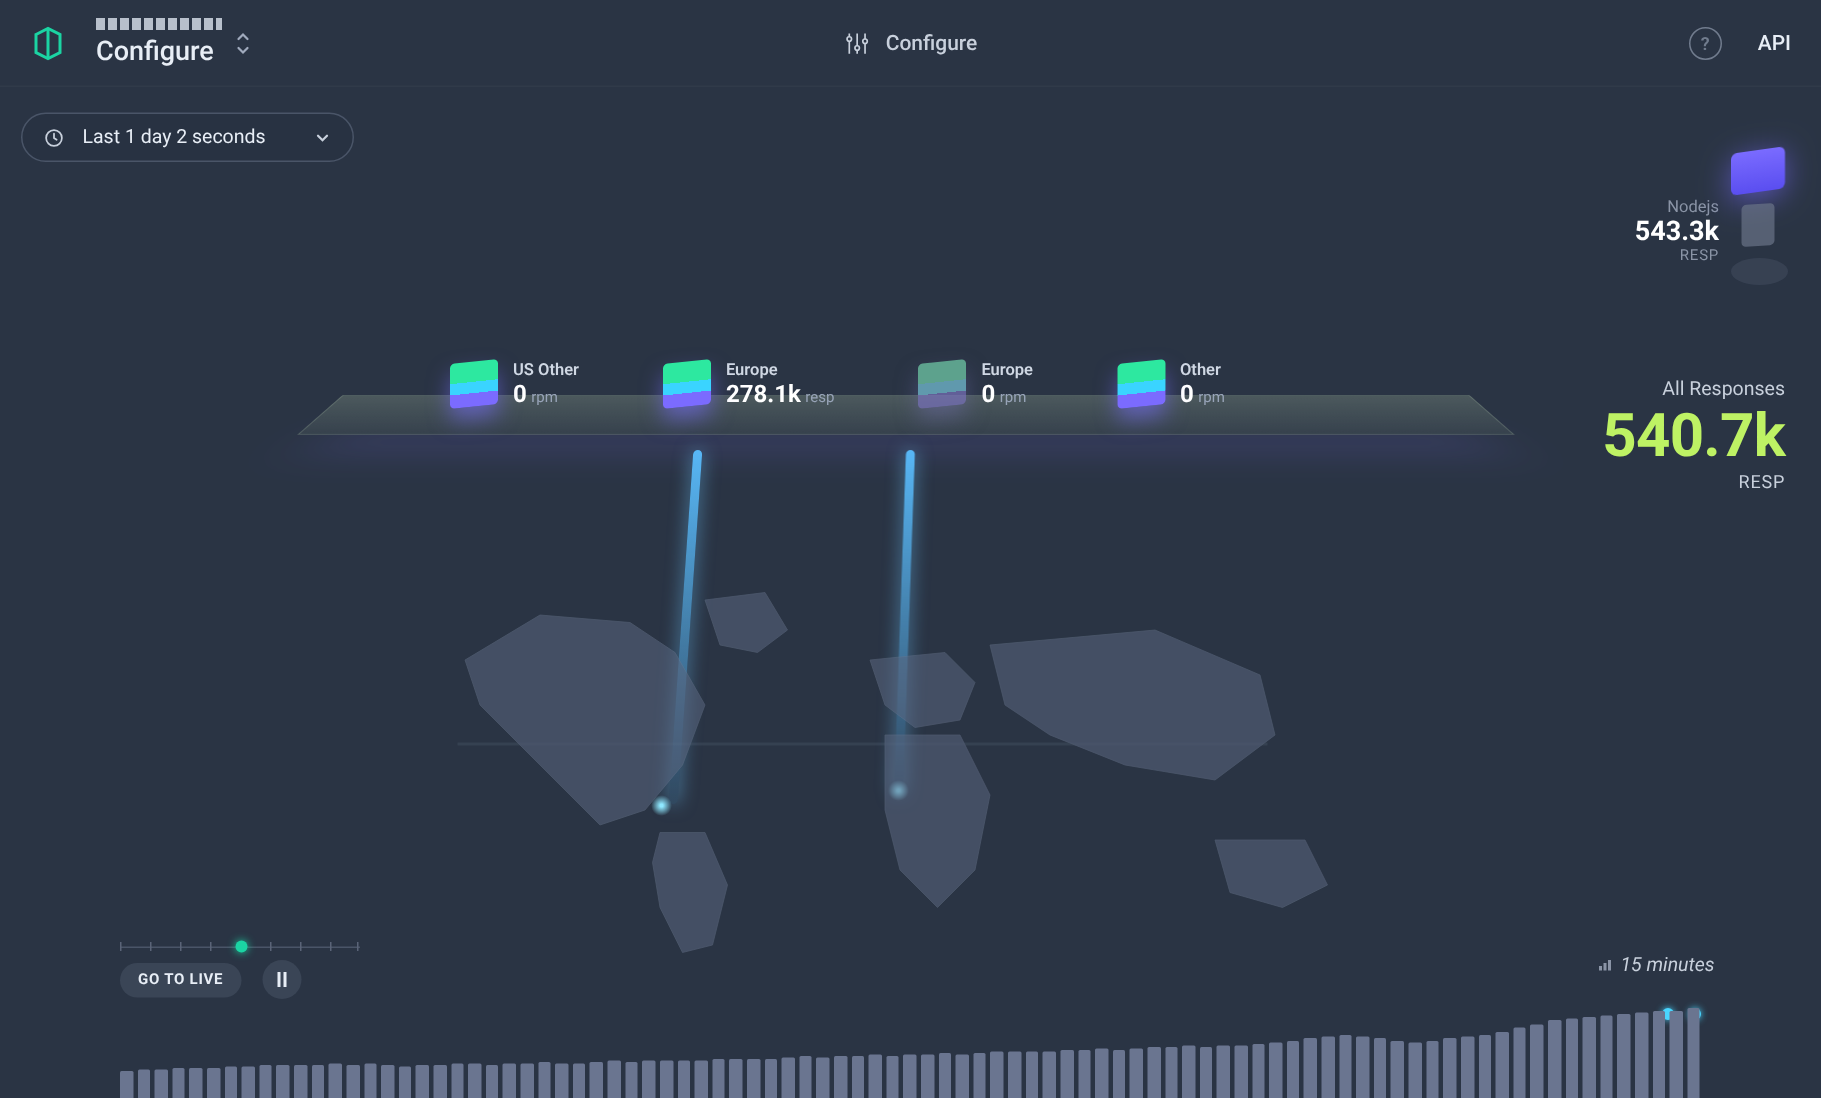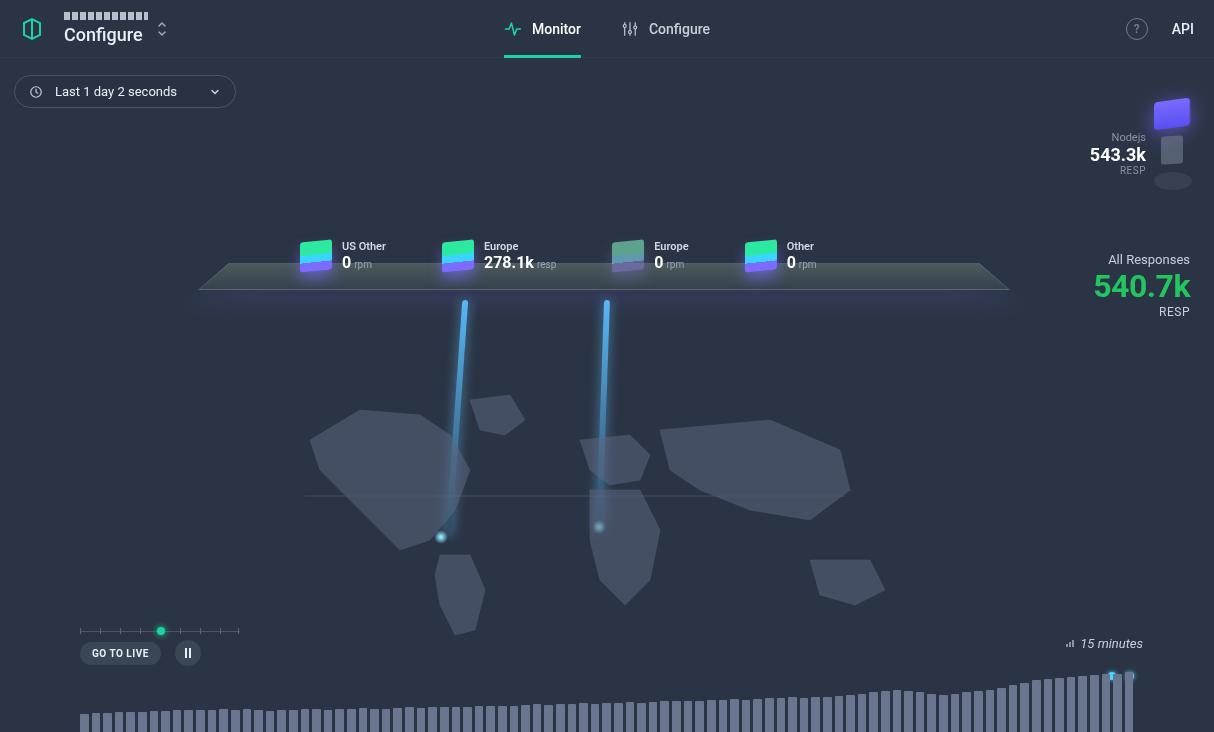--- a/index.html
+++ b/index.html
@@ -84,21 +84,21 @@
 .iso-cube-main { width:36px; height:28px; background:linear-gradient(180deg,#7a6bff,#5a4ef0); transform:skewY(-8deg); filter:drop-shadow(0 4px 10px rgba(122,107,255,0.6)); border-radius:4px; }
 .iso-cube-mid { width:22px; height:28px; background:#6a7488; margin:8px auto 0; border-radius:3px; transform:skewY(-4deg); opacity:0.7;}
 .iso-cube-low { width:38px; height:18px; background:#4a5468; margin:8px auto 0; border-radius:50%; opacity:0.4;}
 
 .stat-all {
   position: absolute;
   right: 24px; top: 252px;
   text-align: right;
 }
 .stat-all .label { font-size: 13px; color:#c8d0dc; }
-.stat-all .value { font-size: 32px; font-weight: 700; color:#22c55e; letter-spacing:-0.5px; }
+.stat-all .value { font-size: 40px; font-weight: 700; color:#bef264; letter-spacing:-0.5px; }
 .stat-all .unit { font-size: 12px; color:#c8d0dc; letter-spacing:0.5px; }
 
 
 .platform {
   position:absolute;
   left: 214px; top: 246px;
   width: 780px;
   height: 60px;
   background: linear-gradient(180deg, rgba(140,160,140,0.34), rgba(140,160,140,0.12));
   transform: perspective(700px) rotateX(64deg);
@@ -231,26 +231,20 @@
     <div>
       <div class="org-redacted"></div>
       <div class="org-name">Configure</div>
     </div>
     <svg width="12" height="16" viewBox="0 0 12 16">
       <path d="M3 5 L6 2 L9 5 M3 11 L6 14 L9 11" fill="none" stroke="#a0aabd" stroke-width="1.5" stroke-linecap="round"></path>
     </svg>
   </div>
 
   <div class="nav-center">
-    <div class="nav-item active">
-      <svg width="18" height="18" viewBox="0 0 24 24">
-        <path d="M2 12 L7 12 L10 4 L14 20 L17 12 L22 12" fill="none" stroke="#1bd4a3" stroke-width="2" stroke-linecap="round" stroke-linejoin="round"></path>
-      </svg>
-      <span>Monitor</span>
-    </div>
     <div class="nav-item">
       <svg width="18" height="18" viewBox="0 0 24 24">
         <path d="M5 3 L5 21 M12 3 L12 21 M19 3 L19 21" stroke="#c8d0dc" stroke-width="1.5"></path>
         <circle cx="5" cy="8" r="2" fill="#2a3444" stroke="#c8d0dc" stroke-width="1.5"></circle>
         <circle cx="12" cy="16" r="2" fill="#2a3444" stroke="#c8d0dc" stroke-width="1.5"></circle>
         <circle cx="19" cy="10" r="2" fill="#2a3444" stroke="#c8d0dc" stroke-width="1.5"></circle>
       </svg>
       <span>Configure</span>
     </div>
   </div>

